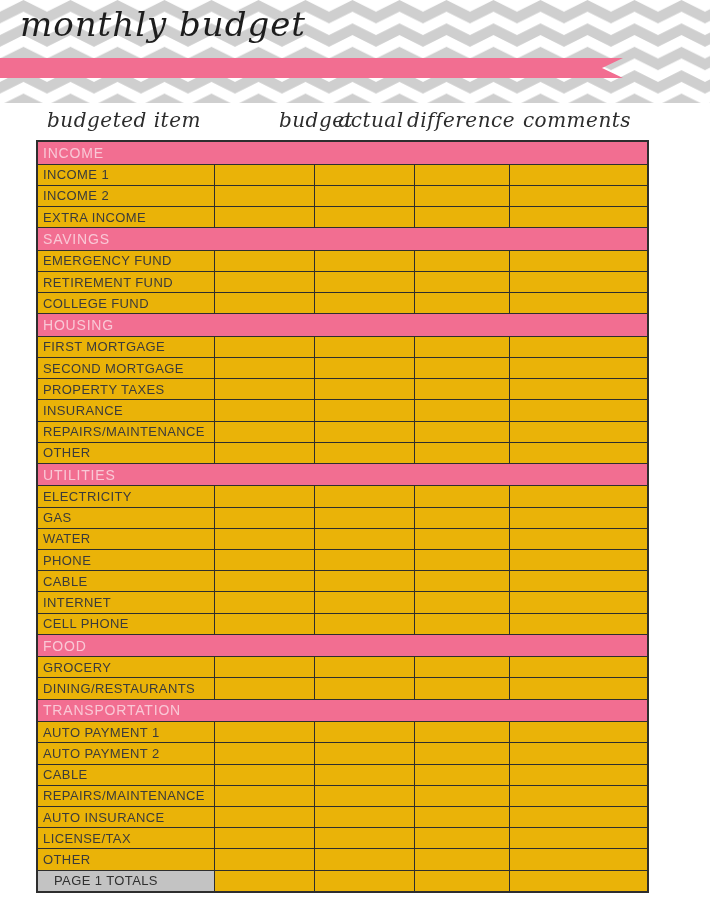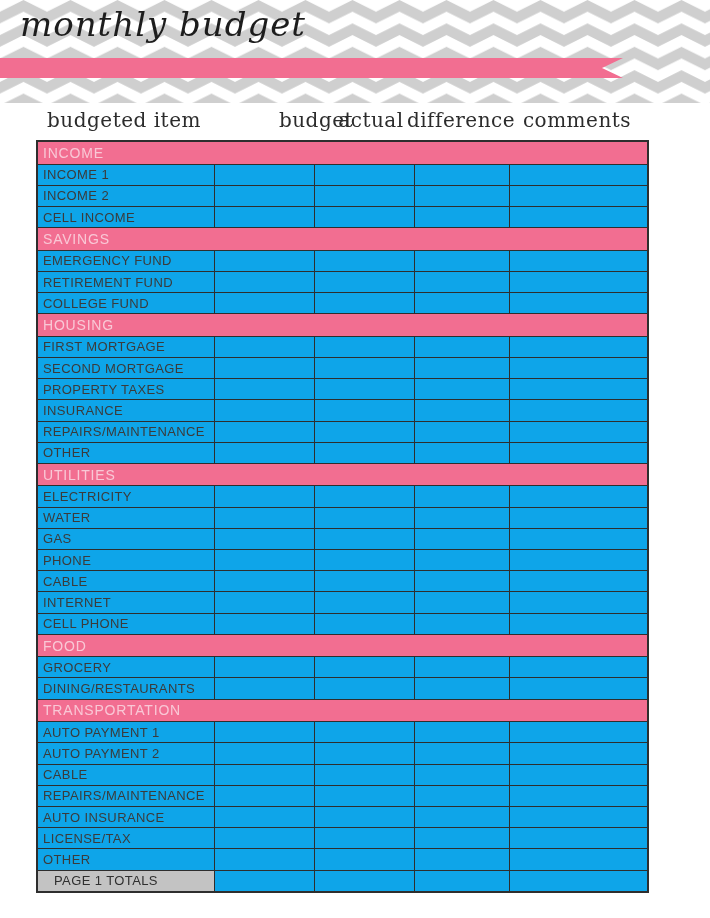--- a/index.html
+++ b/index.html
@@ -50,39 +50,40 @@
     position: absolute;
     top: 104px; left: 0;
     width: 710px; height: 36px;
     z-index: 3;
   }
   .ch {
     position: absolute;
     top: 4px;
     transform: translateX(-50%);
     font-family: "DejaVu Serif", serif;
+    font-style: italic;
     font-size: 20px;
     letter-spacing: 0.5px;
     color: #2c2c2c;
     white-space: nowrap;
   }
   .ch1 { left: 124px; }
   .ch2 { left: 274px; margin-left: 42px; }
   .ch3 { left: 363px; margin-left: 8px; }
   .ch4 { left: 461px; }
   .ch5 { left: 577px; text-align: right; }
   table.budget-table {
     position: absolute;
     top: 140px; left: 36px;
     width: 611px; height: 753px;
     border-collapse: collapse;
     table-layout: fixed;
     border: 2.5px solid var(--border);
     z-index: 3;
-    background: #0ea5e9;
+    background: #eab308;
   }
   .budget-table td {
     border: 1.5px solid var(--border);
     font-size: 13px;
     letter-spacing: 0.4px;
     color: var(--text-dark);
     padding: 0 0 0 5px;
     vertical-align: middle;
     white-space: nowrap;
     overflow: hidden;
@@ -147,21 +148,21 @@
           <td></td>
         </tr>
         <tr class="data-row">
           <td>INCOME 2</td>
           <td></td>
           <td></td>
           <td></td>
           <td></td>
         </tr>
         <tr class="data-row">
-          <td>CELL INCOME</td>
+          <td>EXTRA INCOME</td>
           <td></td>
           <td></td>
           <td></td>
           <td></td>
         </tr>
         <tr class="section-row">
           <td colspan="5">SAVINGS</td>
         </tr>
         <tr class="data-row">
           <td>EMERGENCY FUND</td>
@@ -233,28 +234,28 @@
           <td colspan="5">UTILITIES</td>
         </tr>
         <tr class="data-row">
           <td>ELECTRICITY</td>
           <td></td>
           <td></td>
           <td></td>
           <td></td>
         </tr>
         <tr class="data-row">
+          <td>GAS</td>
+          <td></td>
+          <td></td>
+          <td></td>
+          <td></td>
+        </tr>
+        <tr class="data-row">
           <td>WATER</td>
-          <td></td>
-          <td></td>
-          <td></td>
-          <td></td>
-        </tr>
-        <tr class="data-row">
-          <td>GAS</td>
           <td></td>
           <td></td>
           <td></td>
           <td></td>
         </tr>
         <tr class="data-row">
           <td>PHONE</td>
           <td></td>
           <td></td>
           <td></td>

